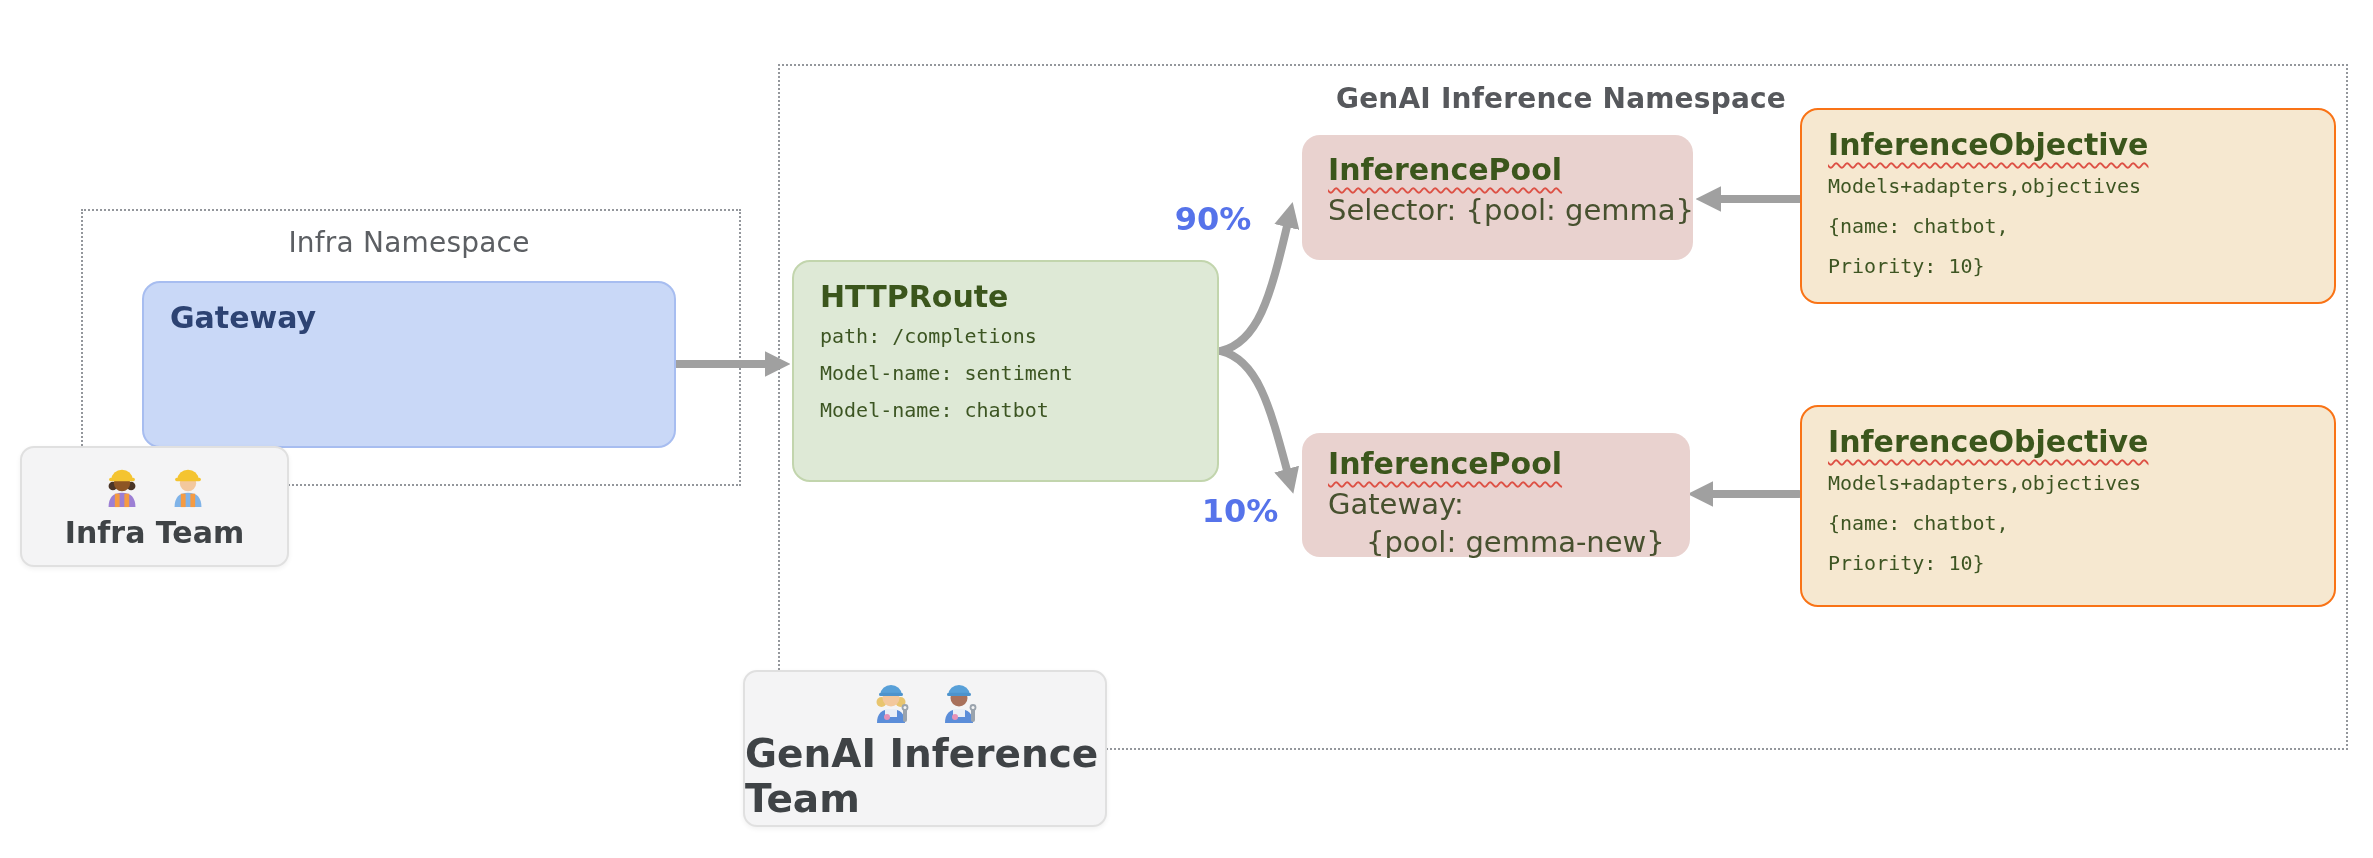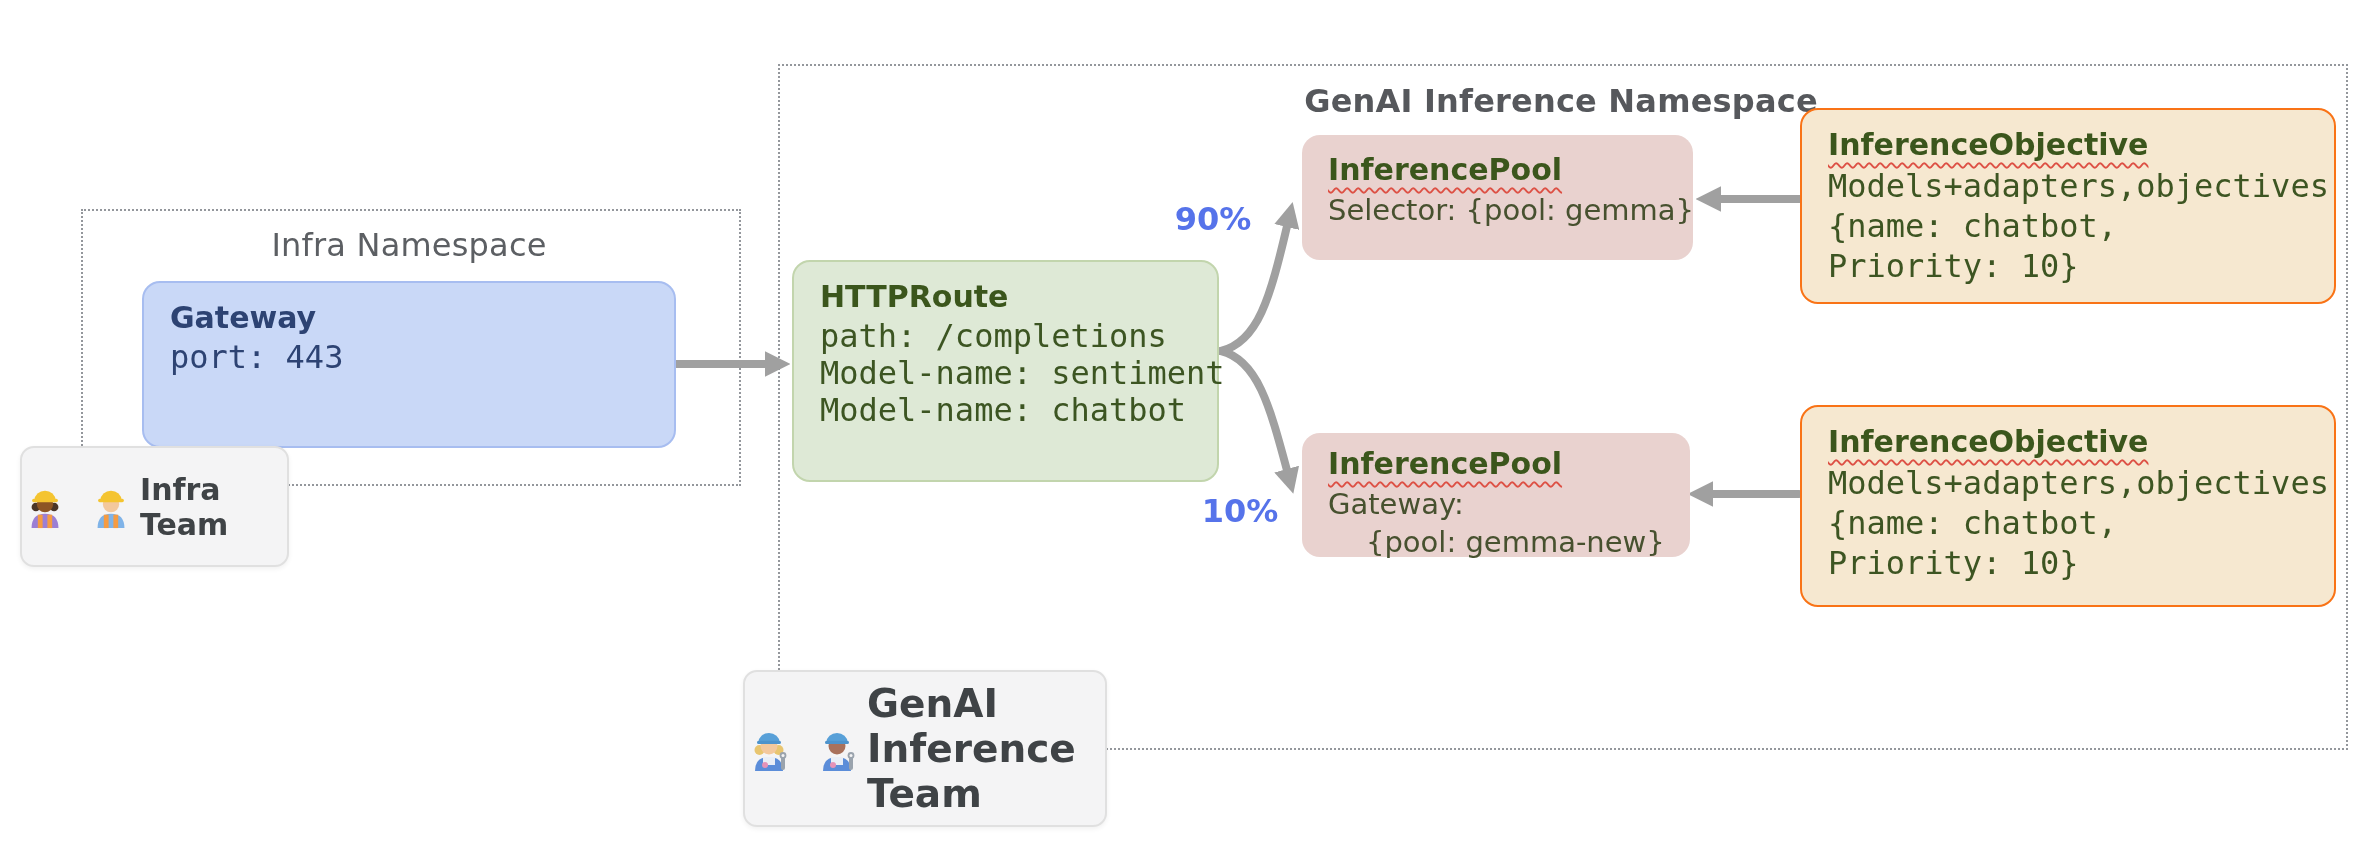--- a/index.html
+++ b/index.html
@@ -6,57 +6,57 @@
   body{
     width:2373px;height:858px;position:relative;overflow:hidden;
     font-family:"DejaVu Sans","Liberation Sans",sans-serif;
   }
   
   .namespace{
     position:absolute;border:2px dotted #94979c;background:transparent;
   }
   .ns-label{
     position:absolute;left:0;right:0;text-align:center;
-    font-size:32px;color:#5c5f63;letter-spacing:.2px;
+    font-size:28px;color:#5c5f63;letter-spacing:.2px;
   }
   .ns-label.bold{font-weight:700;color:#56585c;}
   
   .node{
     position:absolute;border-radius:18px;box-sizing:border-box;
     padding:14px 26px 12px 26px;
   }
   .node-title{
     font-size:30px;font-weight:700;line-height:42px;display:inline-block;
   }
   .squiggle{
     text-decoration-line:underline;text-decoration-style:wavy;
     text-decoration-color:#dd5145;text-decoration-thickness:2px;
     text-underline-offset:7px;
   }
   .mono-line{
     font-family:"DejaVu Sans Mono","Liberation Mono",monospace;
-    font-size:32px;line-height:37px;white-space:pre;
+    font-size:20px;line-height:37px;white-space:pre;
   }
   .sans-line{font-size:29px;line-height:38px;white-space:pre;}
   .indent{margin-left:38px;}
   
   .node.blue{background:#c9d8f7;border:2px solid #a7bdf0;color:#2d4373;}
   .node.blue .node-title{color:#2d4373;}
   .node.green{background:#dee9d6;border:2px solid #c2d5ad;color:#3c5522;}
   .node.green .node-title{color:#3b561c;}
   .node.pink{background:#e9d2cf;color:#47512f;}
   .node.pink .node-title{color:#3b561c;text-align:center;}
   .node.cream{background:#f6e8d0;border:2px solid #f97316;color:#3d5522;}
   .node.cream .node-title{color:#3b561c;}
   .node.cream .mono-line{line-height:40px;}
   
   .team{
     position:absolute;background:#f4f4f5;border:2px solid #e0e0e0;
     border-radius:14px;box-shadow:0 2px 5px rgba(0,0,0,.06);
-    display:flex;align-items:center;justify-content:center;
+    display:flex;flex-direction:column;align-items:center;justify-content:center;
     gap:6px;box-sizing:border-box;
   }
   .team-icons{display:flex;gap:20px;align-items:flex-end;}
   .team-label{font-size:39px;font-weight:700;color:#3f4346;}
   
   .pct{
     position:absolute;width:110px;text-align:center;
     font-size:32px;font-weight:700;color:#5673ea;
   }
   
@@ -84,21 +84,20 @@
     <path d="M1800,199 L1716,199" marker-end="url(#ah)"></path>
     <path d="M1799,494 L1708,494" marker-end="url(#ah)"></path>
   </g>
 </svg>
 
 <div class="pct" style="left:1158px;top:200px;">90%</div>
 <div class="pct" style="left:1185px;top:492px;">10%</div>
 
 <div class="node blue" style="left:142px;top:281px;width:534px;height:167px;">
   <div class="node-title">Gateway</div>
-  <div class="mono-line">port: 443</div>
 </div>
 
 <div class="node green" style="left:792px;top:260px;width:427px;height:222px;">
   <div class="node-title">HTTPRoute</div>
   <div class="mono-line">path: /completions</div>
   <div class="mono-line">Model-name: sentiment</div>
   <div class="mono-line">Model-name: chatbot</div>
 </div>
 
 <div class="node pink" style="left:1302px;top:135px;width:391px;height:125px;">

